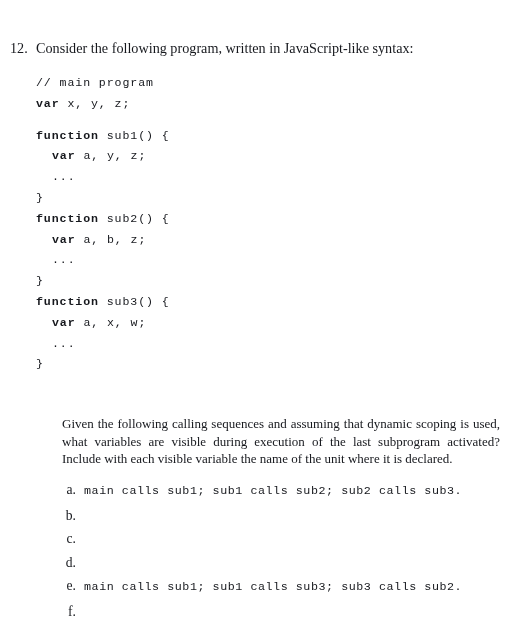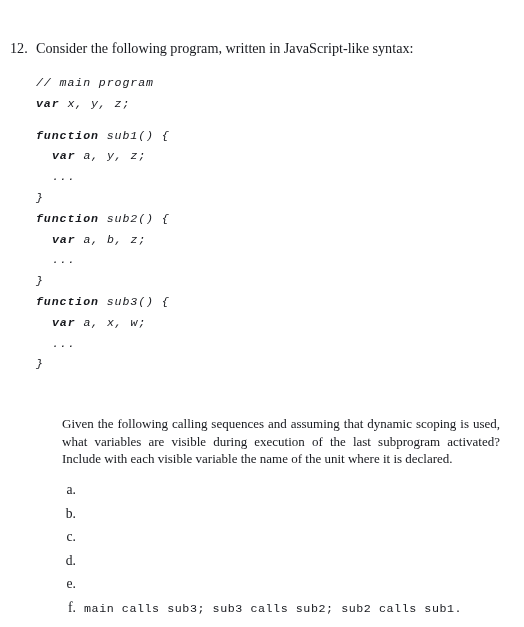--- a/index.html
+++ b/index.html
@@ -53,21 +53,20 @@
     margin: 16px 0 0 0;
     font-family: "Liberation Mono", "DejaVu Sans Mono", monospace;
     font-size: 11.6px;
     line-height: 20.8px;
     letter-spacing: 0.9px;
     color: #16181d;
   }
   .code-line {
     white-space: pre;
     min-height: 20.8px;
-    font-style: italic;
   }
   .code-line.blank {
     height: 11px;
     min-height: 11px;
   }
   .kw {
     font-weight: bold;
   }
   .indent1 { padding-left: 16px; }
 
@@ -124,34 +123,35 @@
 
       <p class="ex-stem">Consider the following program, written in JavaScript-like syntax:</p>
 
       <pre class="code-block" id="code-block"><div class="code-line"><span>// main program</span></div><div class="code-line"><span class="kw">var</span><span> x, y, z;</span></div><div class="code-line blank"></div><div class="code-line"><span class="kw">function</span><span> sub1() {</span></div><div class="code-line indent1"><span class="kw">var</span><span> a, y, z;</span></div><div class="code-line indent1"><span>...</span></div><div class="code-line"><span>}</span></div><div class="code-line"><span class="kw">function</span><span> sub2() {</span></div><div class="code-line indent1"><span class="kw">var</span><span> a, b, z;</span></div><div class="code-line indent1"><span>...</span></div><div class="code-line"><span>}</span></div><div class="code-line"><span class="kw">function</span><span> sub3() {</span></div><div class="code-line indent1"><span class="kw">var</span><span> a, x, w;</span></div><div class="code-line indent1"><span>...</span></div><div class="code-line"><span>}</span></div></pre>
 
       <p class="prompt">Given the following calling sequences and assuming that dynamic scoping is used, what variables are visible during execution of the last subprogram activated? Include with each visible variable the name of the unit where it is declared.</p>
 
       <ul class="choice-list" id="choice-list">
           <li class="choice">
             <span class="choice-marker">a.</span>
+            <span class="choice-text">main calls sub1; sub1 calls sub2; sub2 calls sub3.</span>
           </li>
           <li class="choice">
             <span class="choice-marker">b.</span>
           </li>
           <li class="choice">
             <span class="choice-marker">c.</span>
           </li>
           <li class="choice">
             <span class="choice-marker">d.</span>
           </li>
           <li class="choice">
             <span class="choice-marker">e.</span>
+            <span class="choice-text">main calls sub1; sub1 calls sub3; sub3 calls sub2.</span>
           </li>
           <li class="choice">
             <span class="choice-marker">f.</span>
-            <span class="choice-text">main calls sub3; sub3 calls sub2; sub2 calls sub1.</span>
           </li>
         </ul>
 
     </div>
   </div>
 </div>
 
 </body></html>

